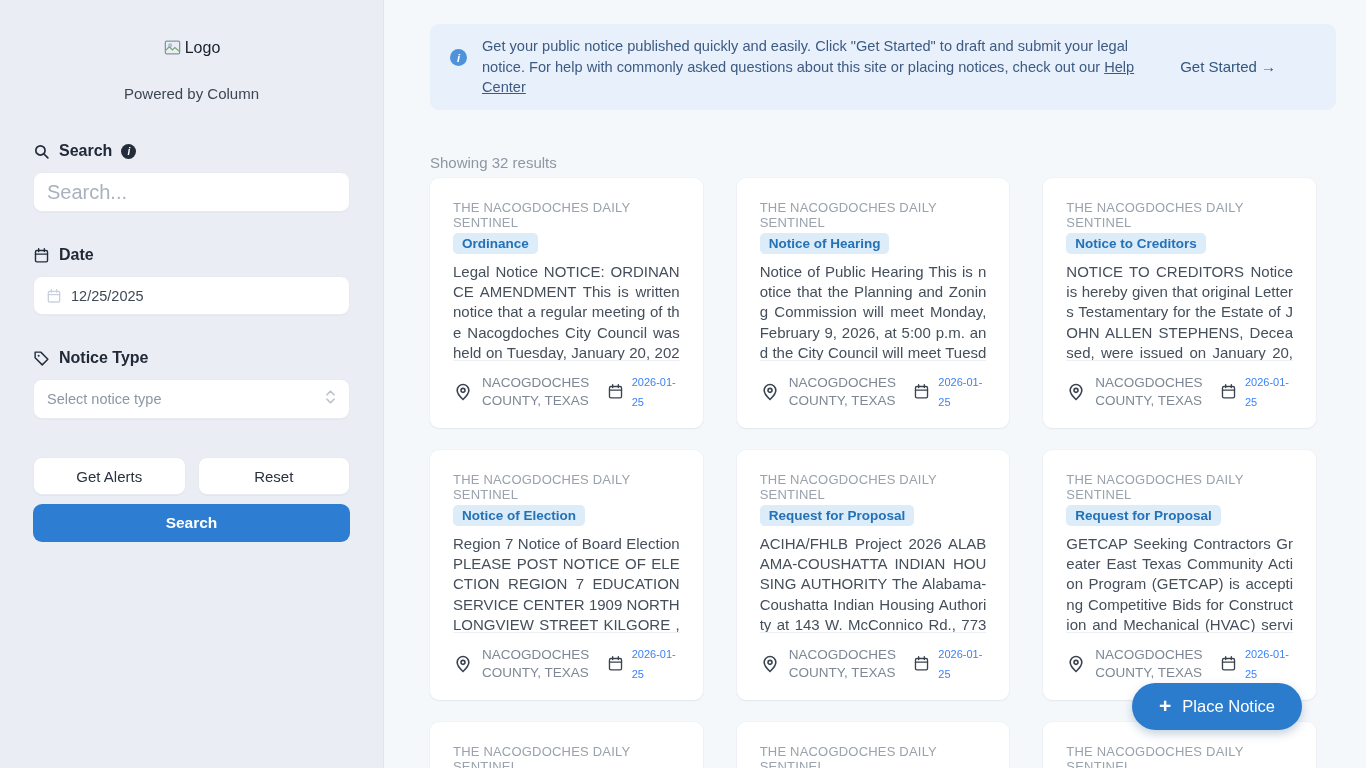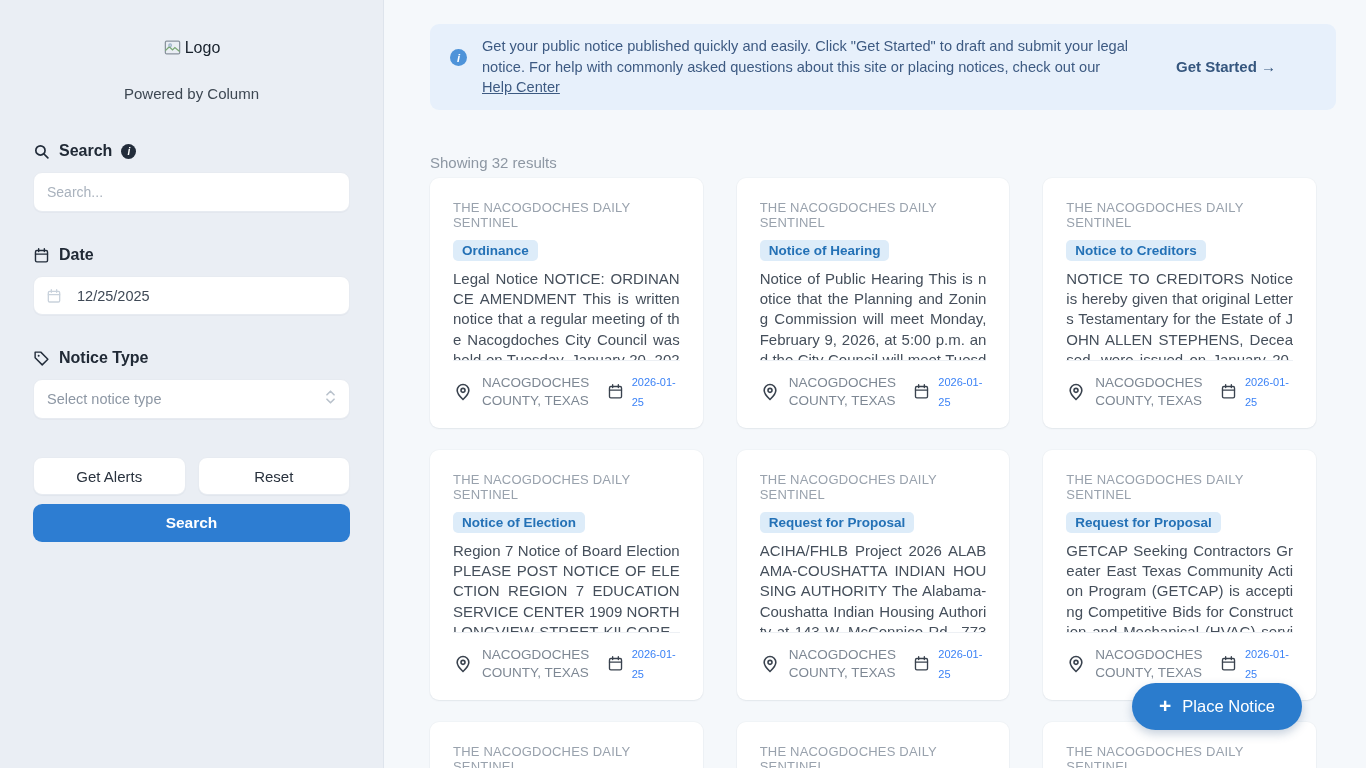--- a/index.html
+++ b/index.html
@@ -33,32 +33,32 @@
   .info-dot {
     width:15px; height:15px; border-radius:50%;
     background:#222c3a; color:#fff;
     font-size:10px; font-weight:bold; font-style:italic;
     display:flex; align-items:center; justify-content:center;
   }
 
   .text-input {
     width:100%; height:40px;
     background:#fff; border:1px solid #e7ebf1; border-radius:9px;
-    padding:0 13px; font-size:14px; color:#3f4956;
+    padding:0 13px; font-size:20px; color:#3f4956;
     font-family:"Liberation Sans", sans-serif;
     box-shadow:0 1px 1px rgba(20,40,70,.03);
     outline:none;
   }
   .text-input::placeholder { color:#a9b2bd; }
 
   .date-row { display:flex; gap:12px; }
   .date-field {
     flex:1; height:39px;
     background:#fff; border:1px solid #e7ebf1; border-radius:9px;
-    display:flex; align-items:center; gap:15px; padding:0 12px;
+    display:flex; align-items:center; gap:9px; padding:0 12px;
     box-shadow:0 1px 1px rgba(20,40,70,.03);
   }
   .date-field svg { flex-shrink:0; }
   .date-value { font-size:14.5px; color:#3f4956; }
 
   .select-box {
     height:40px; background:#fff; border:1px solid #e7ebf1; border-radius:9px;
     display:flex; align-items:center; justify-content:space-between;
     padding:0 13px; box-shadow:0 1px 1px rgba(20,40,70,.03);
     cursor:pointer;
@@ -94,41 +94,41 @@
     font-size:11px; font-weight:bold; font-style:italic;
     display:flex; align-items:center; justify-content:center;
     margin-top:-18px;
   }
   .banner-text {
     flex:1; font-size:14.6px; line-height:20.5px; color:#3d5a82;
     padding-right:30px;
   }
   .banner-text a { color:#3d5a82; text-decoration:underline; cursor:pointer; }
   .banner-cta {
-    white-space:nowrap; font-size:15px; font-weight:bold; color:#35567e;
+    white-space:nowrap; font-size:15px; font-weight:normal; color:#35567e;
     cursor:pointer; margin-right:40px;
   }
 
   .results-summary { margin-top:44px; font-size:15px; color:#8d97a3; }
 
   .cards-grid {
     margin-top:7px; margin-right:20px;
     display:grid; grid-template-columns:repeat(3,1fr);
     column-gap:34px; row-gap:22px;
   }
   .card {
     background:#fff; border-radius:9px; height:250px;
     box-shadow:0 1px 2px rgba(25,40,60,.06), 0 0 0 1px rgba(25,40,60,.02);
     padding:22px 23px 16px 23px;
     display:flex; flex-direction:column;
     cursor:pointer;
   }
   .card-publisher { font-size:13px; color:#99a2ad; letter-spacing:.2px; }
   .card-badge {
-    align-self:flex-start; margin-top:10px;
+    align-self:flex-start; margin-top:3px;
     background:#ddecf9; color:#2471b6;
     font-size:13.5px; font-weight:bold;
     padding:3px 9px; border-radius:5px;
   }
   .card-body {
     margin-top:8px; height:101px; overflow:hidden;
     font-size:15px; line-height:20.4px; color:#454f5b;
     text-align:justify; word-break:break-all;
   }
   .card-footer {

